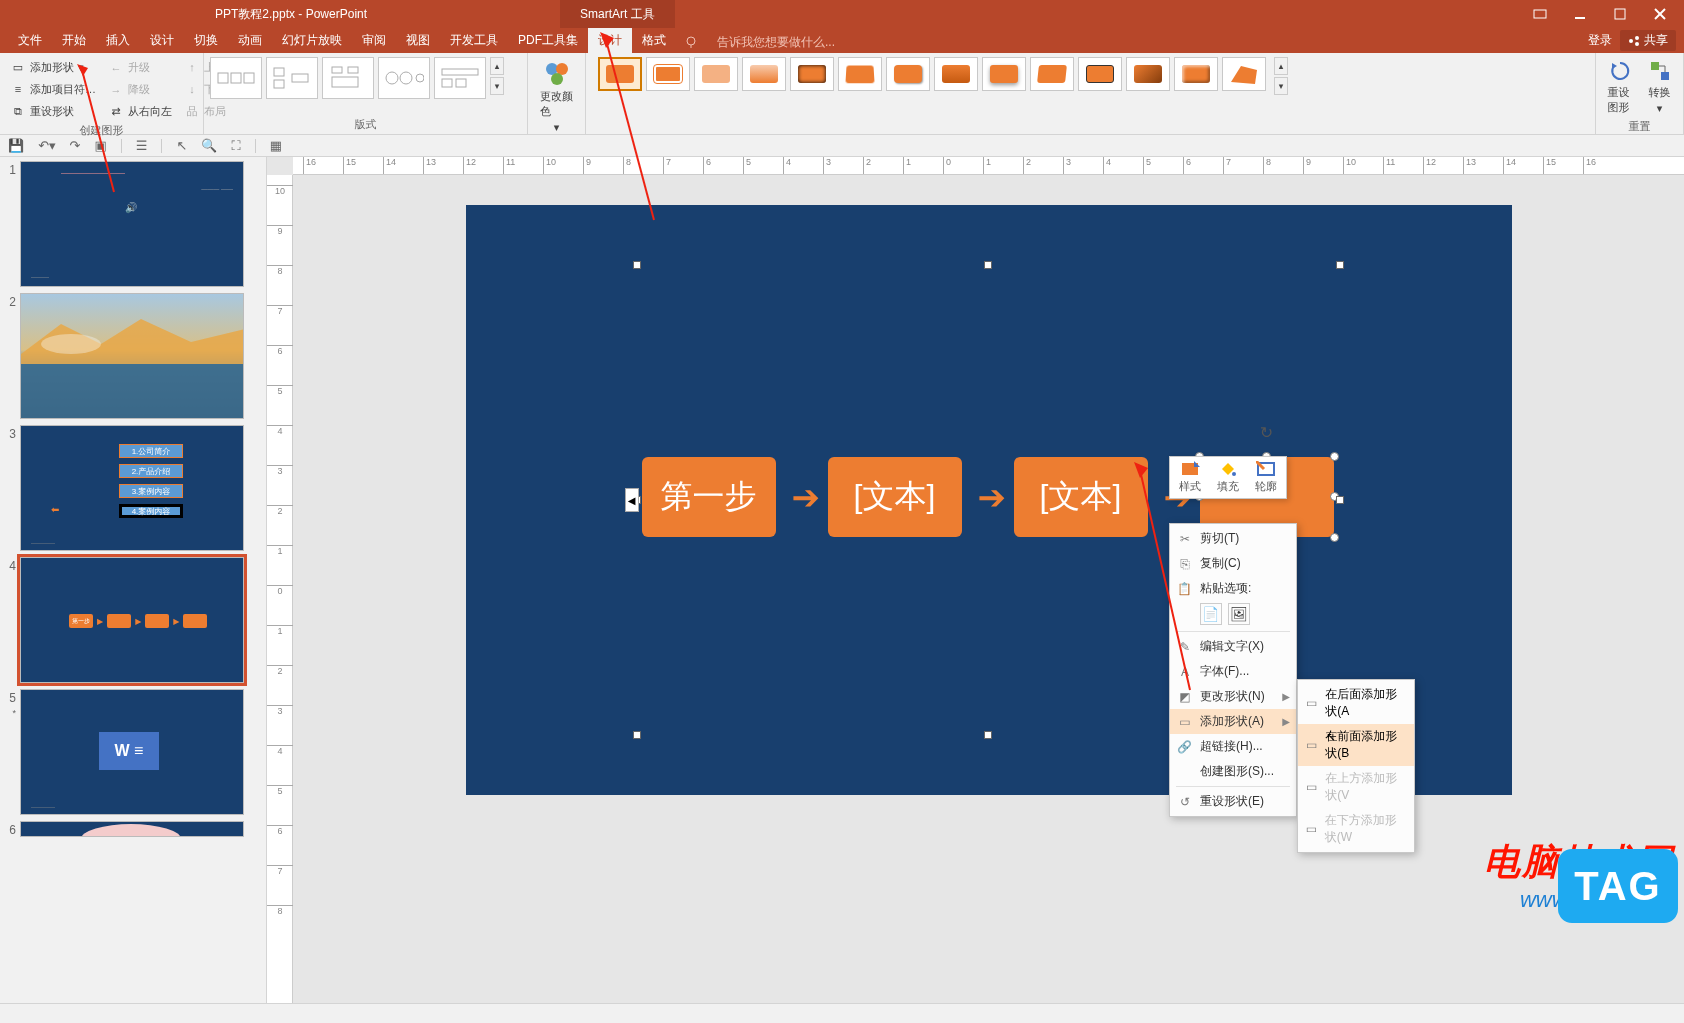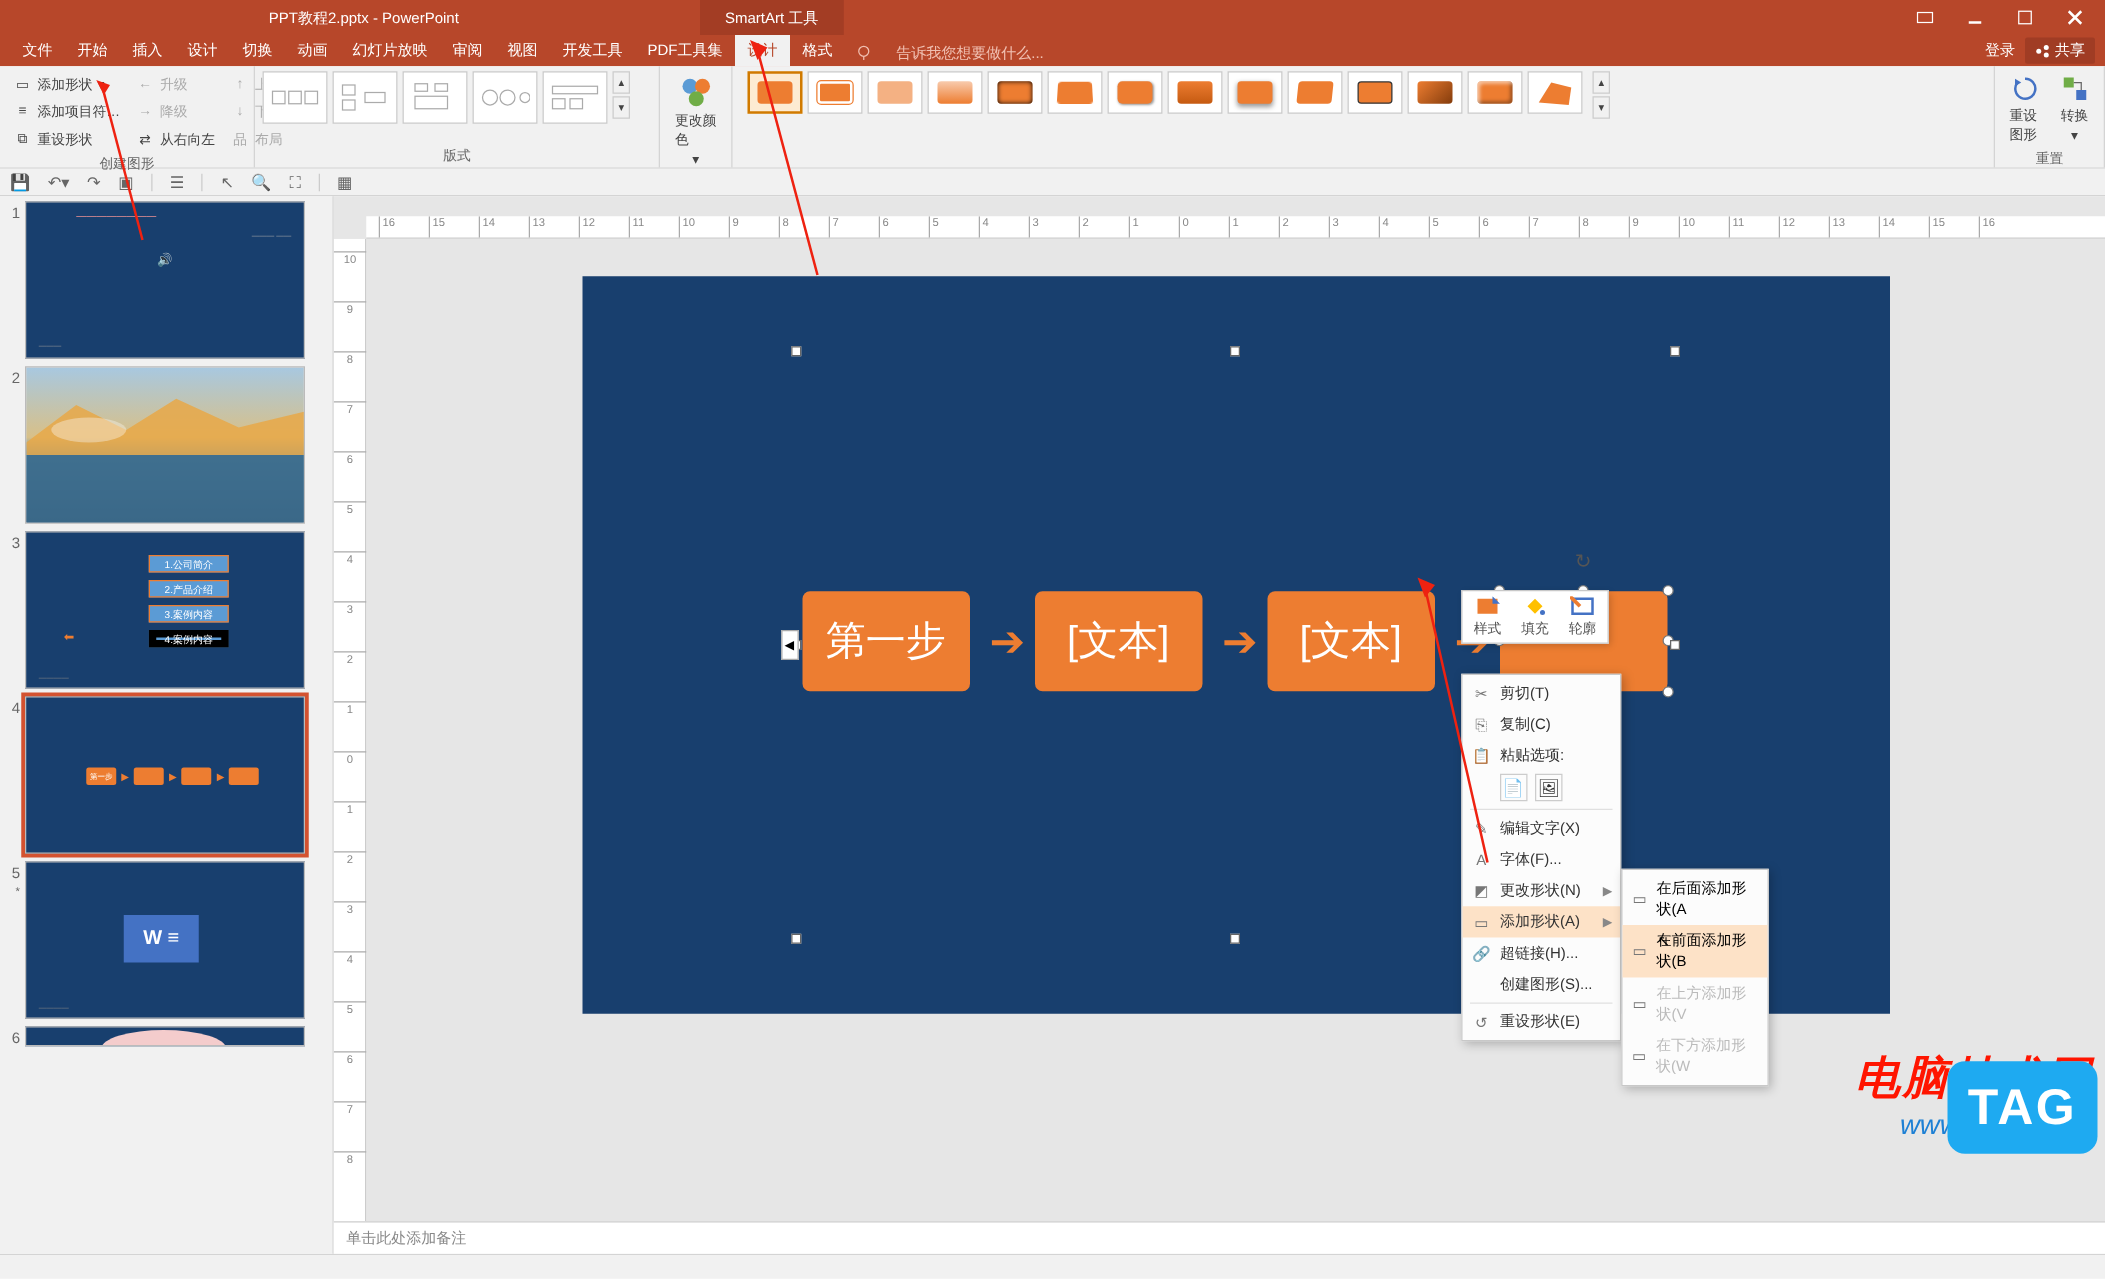--- a/index.html
+++ b/index.html
@@ -48,21 +48,21 @@
 .workspace { display:flex; height:calc(1023px - 28px - 25px - 82px - 22px - 20px); }
 .status { height:20px; background:#f1f1f1; border-top:1px solid #d4d4d4; }
 
 .thumbs-pane { width:267px; background:#f1f1f1; border-right:1px solid #d4d4d4; overflow-y:auto; padding:4px 8px 4px 4px; }
 .thumb-row { display:flex; align-items:flex-start; gap:4px; margin-bottom:6px; }
 .thumb-num { font-size:12px; color:#666; width:12px; text-align:right; padding-top:2px; }
 .thumb-slide { width:224px; height:126px; background:#183f6e; border:1px solid #bbb; cursor:pointer; position:relative; overflow:hidden; }
 .thumb-slide.selected { outline:3px solid #d35230; }
 
 .editor { flex:1; background:#e6e6e6; display:flex; flex-direction:column; position:relative; }
-.ruler-h { height:18px; background:#fff; border-bottom:1px solid #ccc; margin-left:26px; position:relative; overflow:hidden; font-size:9px; color:#888;margin-top:16px; }
+.ruler-h { height:18px; background:#fff; border-bottom:1px solid #ccc; margin-left:26px; position:relative; overflow:hidden; font-size:9px; color:#888; }
 .ruler-h .tick { position:absolute; top:0; height:18px; border-left:1px solid #aaa; padding-left:2px; }
 .edit-row { flex:1; display:flex; overflow:hidden; }
 .ruler-v { width:26px; background:#fff; border-right:1px solid #ccc; position:relative; font-size:9px; color:#888; }
 .ruler-v .tick { position:absolute; left:0; width:26px; border-top:1px solid #aaa; text-align:center; }
 .canvas-wrap { flex:1; display:flex; align-items:flex-start; justify-content:center; padding:30px 20px; position:relative; }
 .slide-canvas { width:1046px; height:590px; background:#183f6e; position:relative; }
 .smartart-sel { position:absolute; left:171px; top:60px; width:703px; height:470px; }
 .sa-handle { position:absolute; width:8px; height:8px; background:#fff; border:1px solid #666; }
 .sa-expand { position:absolute; left:-12px; top:calc(50% - 12px); width:14px; height:24px; background:#fff; border:1px solid #aaa; display:flex; align-items:center; justify-content:center; font-size:10px; cursor:pointer; }
 
@@ -386,21 +386,21 @@
           </svg>
       </div>
     </div>
     <div class="thumb-row">
       <span class="thumb-num">3</span>
       <div class="thumb-slide">
         <div style="position:absolute;left:30px;top:78px;color:#ed7d31;font-size:10px">⬅</div>
         <div style="position:absolute;left:98px;top:18px;width:64px;height:14px;background:#5b9bd5;border:1px solid #ed7d31;color:#fff;font-size:8px;display:flex;align-items:center;justify-content:center">1.公司简介</div>
         <div style="position:absolute;left:98px;top:38px;width:64px;height:14px;background:#5b9bd5;border:1px solid #ed7d31;color:#fff;font-size:8px;display:flex;align-items:center;justify-content:center">2.产品介绍</div>
         <div style="position:absolute;left:98px;top:58px;width:64px;height:14px;background:#5b9bd5;border:1px solid #ed7d31;color:#fff;font-size:8px;display:flex;align-items:center;justify-content:center">3.案例内容</div>
-        <div style="position:absolute;left:98px;top:78px;width:64px;height:14px;background:#5b9bd5;border:6px solid #000000;color:#fff;font-size:8px;display:flex;align-items:center;justify-content:center">4.案例内容</div>
+        <div style="position:absolute;left:98px;top:78px;width:64px;height:14px;background:#5b9bd5;border:3px solid #000000;color:#fff;font-size:8px;display:flex;align-items:center;justify-content:center">4.案例内容</div>
         <div style="position:absolute;left:10px;bottom:4px;color:#888;font-size:6px">————</div>
       </div>
     </div>
     <div class="thumb-row">
       <span class="thumb-num">4</span>
       <div class="thumb-slide selected">
         <div style="position:absolute;left:48px;top:56px;display:flex;gap:4px;align-items:center">
           <div style="width:24px;height:14px;background:#ed7d31;border-radius:2px;color:#fff;font-size:6px;display:flex;align-items:center;justify-content:center">第一步</div>
           <span style="color:#ed7d31;font-size:8px">▶</span>
           <div style="width:24px;height:14px;background:#ed7d31;border-radius:2px"></div>
@@ -616,21 +616,20 @@
               <span class="ico">▭</span>
               <span>在上方添加形状(V</span>
             </div>
           <div class="ctx-row disabled">
               <span class="ico">▭</span>
               <span>在下方添加形状(W</span>
             </div>
         </div>
       </div>
     </div>
-    <div class="notes-area"><span>单击此处添加备注</span></div>
   </div>
 </div>
 <div class="status"></div>
 
 <svg class="red-arrow" style="left:74px;top:62px" width="60" height="140">
     <line x1="8" y1="8" x2="40" y2="130" stroke="#e21" stroke-width="2"></line>
     <polygon points="3,2 14,6 9,14" fill="#e21"></polygon>
   </svg>
 <svg class="red-arrow" style="left:594px;top:30px" width="80" height="200">
     <line x1="12" y1="10" x2="60" y2="190" stroke="#e21" stroke-width="2"></line>

